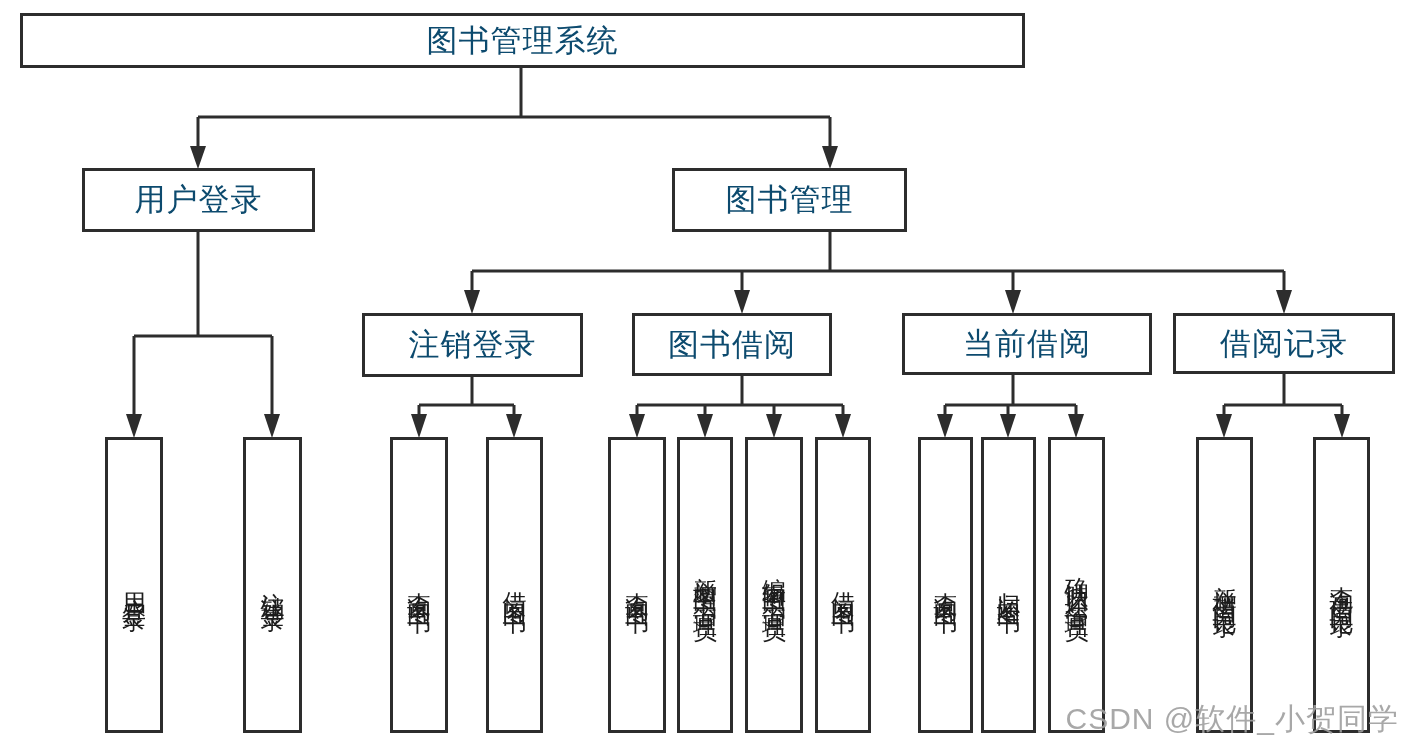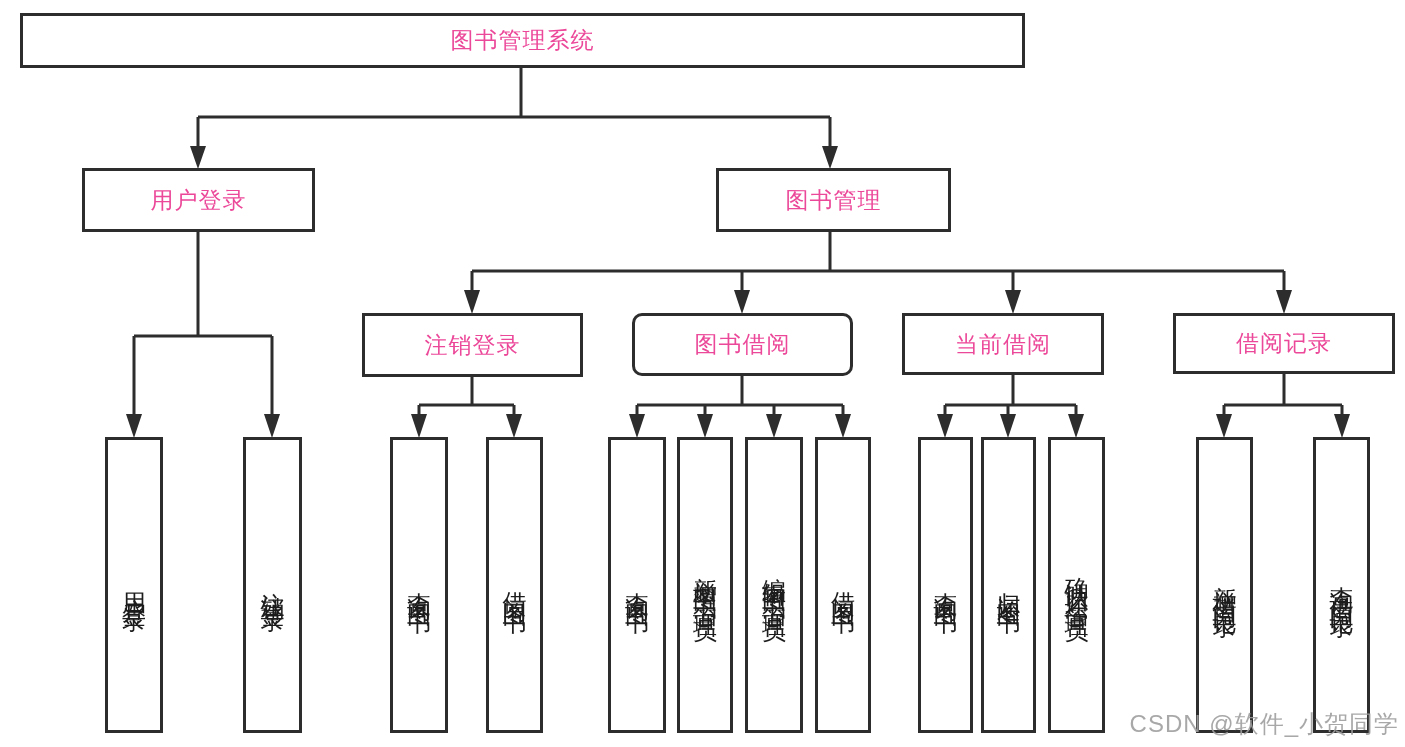--- a/index.html
+++ b/index.html
@@ -13,26 +13,26 @@
     width: 1405px;
     height: 747px;
     background: #ffffff;
     overflow: hidden;
   }
   .node {
     position: absolute;
     box-sizing: border-box;
     border: 3px solid #2d2d2d;
     background: #ffffff;
-    color: #ec4899;
+    color: #0c4a6e;
     display: flex;
     align-items: center;
     justify-content: center;
     text-align: center;
-    font-size: 23px;
+    font-size: 31px;
     letter-spacing: 1px;
     z-index: 2;
   }
   .leaf {
     position: absolute;
     box-sizing: border-box;
     border: 3px solid #2d2d2d;
     background: #ffffff;
     color: #1c1c1c;
     display: flex;
@@ -57,21 +57,21 @@
     fill: none;
   }
   svg.connectors polygon {
     fill: #2d2d2d;
     stroke: none;
   }
   .watermark {
     position: absolute;
     right: 6px;
     bottom: 7px;
-    font-size: 24px;
+    font-size: 30px;
     color: rgba(158, 158, 158, 0.9);
     letter-spacing: 1px;
     z-index: 3;
     white-space: nowrap;
   }
 </style>
 </head>
 <body>
 
 <div id="canvas">
@@ -122,25 +122,25 @@
     <g>
       <path d="M1284,374 V405 M1224,405 H1342 M1224,405 V415 M1342,405 V415"></path>
       <polygon points="1216,414 1232,414 1224,438"></polygon>
       <polygon points="1334,414 1350,414 1342,438"></polygon>
     </g>
   </svg>
 
   <div class="node" style="left:20px; top:13px; width:1005px; height:55px;">图书管理系统</div>
 
   <div class="node" style="left:82px; top:168px; width:233px; height:64px;">用户登录</div>
-  <div class="node" style="left:716px; top:168px; width:235px; height:64px;">图书管理</div>
+  <div class="node" style="left:672px; top:168px; width:235px; height:64px;">图书管理</div>
 
   <div class="node" style="left:362px; top:313px; width:221px; height:64px;">注销登录</div>
-  <div class="node" style="left:632px; top:313px; width:221px; height:63px;border-radius:10px;">图书借阅</div>
-  <div class="node" style="left:902px; top:313px; width:202px; height:62px;">当前借阅</div>
+  <div class="node" style="left:632px; top:313px; width:200px; height:63px;">图书借阅</div>
+  <div class="node" style="left:902px; top:313px; width:250px; height:62px;">当前借阅</div>
   <div class="node" style="left:1173px; top:313px; width:222px; height:61px;font-family:Liberation Mono, monospace;">借阅记录</div>
 
   <div class="leaf" style="left:105px; top:437px; width:58px; height:296px;">用户登录</div>
   <div class="leaf" style="left:243px; top:437px; width:59px; height:296px;">注销登录</div>
 
   <div class="leaf" style="left:390px; top:437px; width:58px; height:296px;">查询图书</div>
   <div class="leaf" style="left:486px; top:437px; width:57px; height:296px;">借阅图书</div>
 
   <div class="leaf" style="left:608px; top:437px; width:58px; height:296px;">查询图书</div>
   <div class="leaf" style="left:677px; top:437px; width:56px; height:296px;">新增图书（管理员）</div>

